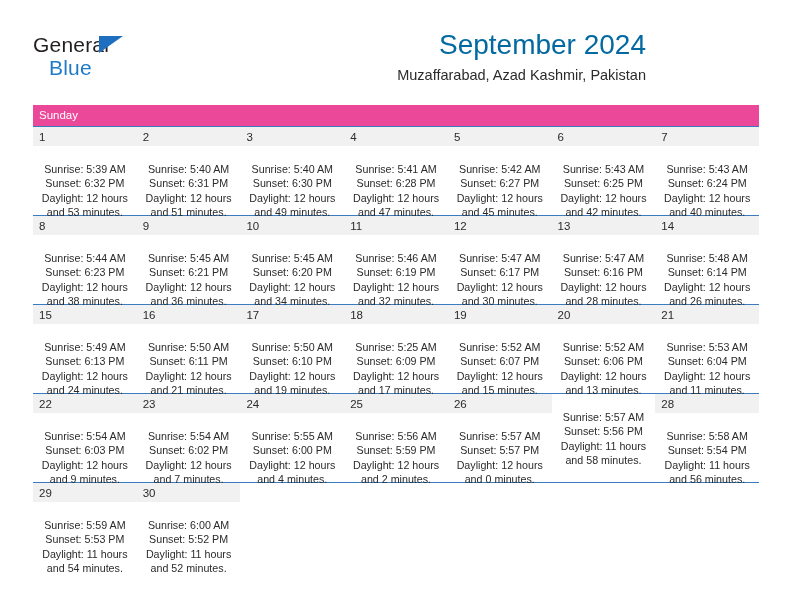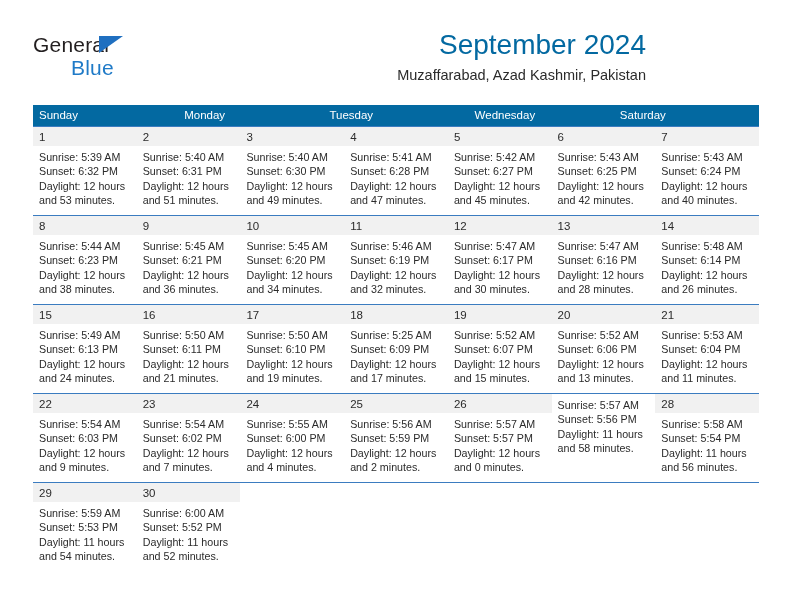--- a/index.html
+++ b/index.html
@@ -52,21 +52,21 @@
     position: absolute;
     left: 66px;
     top: 2px;
     width: 0;
     height: 0;
     border-left: 24px solid #1f6fc0;
     border-bottom: 17px solid transparent;
   }
   .brand-line2 {
     display: block;
-    margin-left: 38px;
+    margin-left: 16px;
     margin-top: 1px;
     font-size: 21px;
     line-height: 22px;
     letter-spacing: 0.2px;
     color: #1f7ac7;
   }
 
   .title-block {
     position: absolute;
     right: 0;
@@ -92,22 +92,23 @@
 
   
   .calendar {
     position: absolute;
     left: 33px;
     top: 105px;
     width: 726px;
   }
   .week-head {
     display: flex;
-    background: #0369a1;
+    background: #ec4899;
     height: 21px;
+    flex-direction: column;
   }
   .week-head .dow {
     flex: 1 1 0;
     color: #ffffff;
     font-size: 11.5px;
     line-height: 21px;
     padding-left: 6px;
     box-sizing: border-box;
     white-space: nowrap;
   }
@@ -133,21 +134,22 @@
     height: 19px;
     background: transparent;
   }
   .daynum {
     font-size: 11.5px;
     line-height: 19px;
     color: #2b2b2b;
     padding-left: 6px;
   }
   .day-body {
-    padding: 4px 6px 0 6px;
+    padding: 16px 6px 0 6px;
+    text-align: center;
   }
   .day-body div {
     font-size: 10.7px;
     line-height: 14.4px;
     color: #2b2b2b;
     white-space: nowrap;
   }
 </style>
 </head>
 <body>

